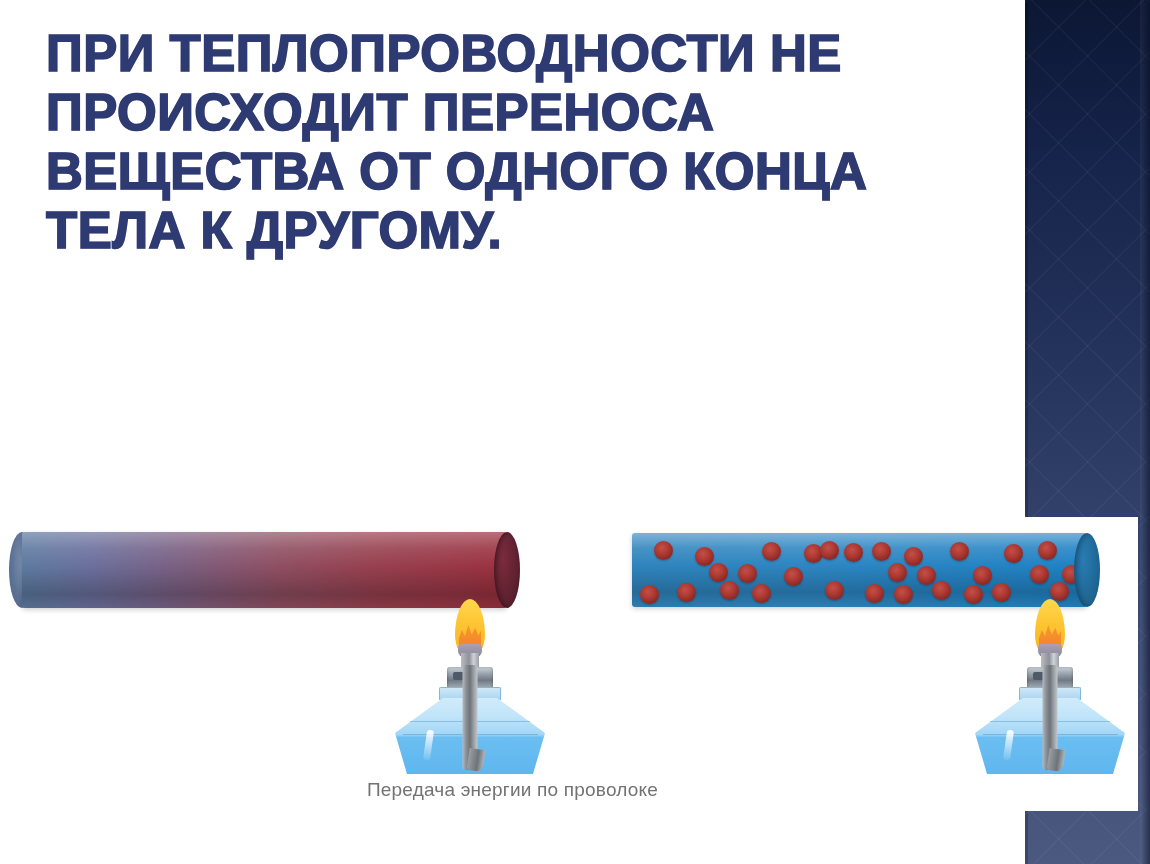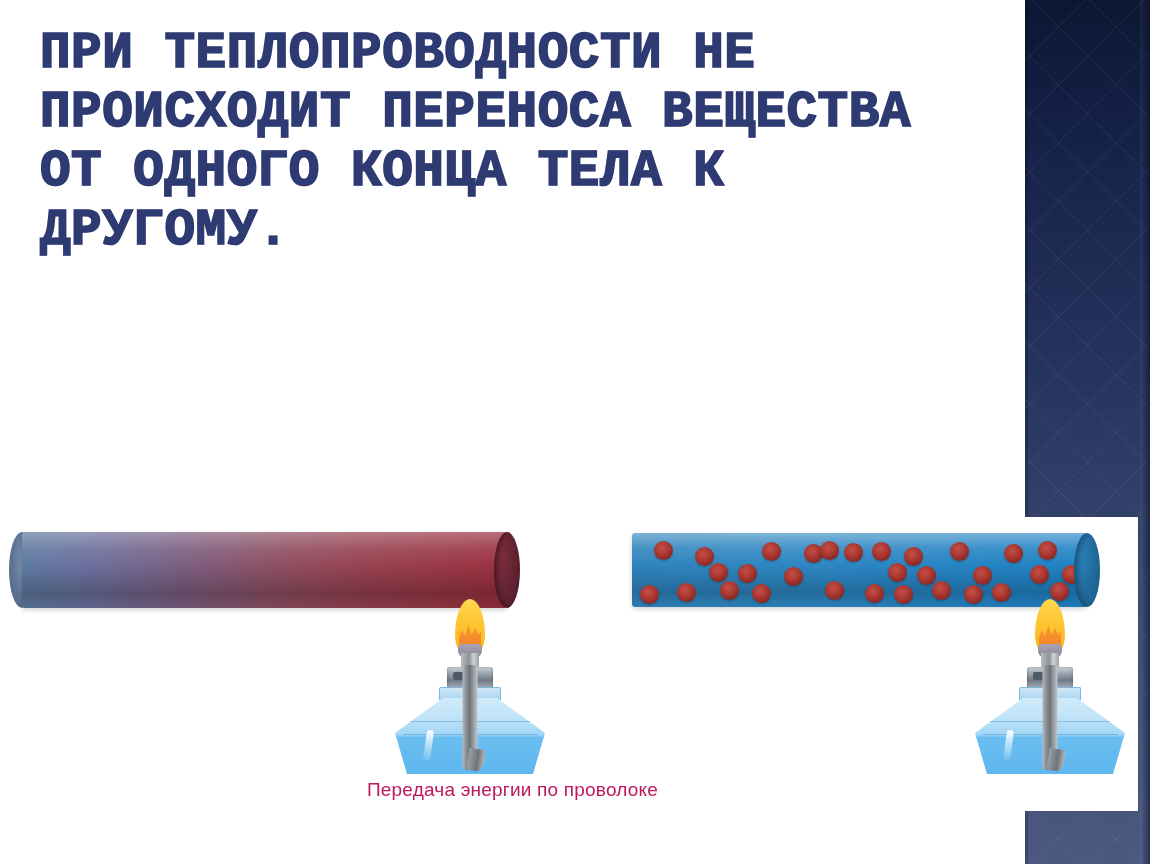--- a/index.html
+++ b/index.html
@@ -42,23 +42,23 @@
     background:rgba(0,0,0,.18);
   }
   .right-band .edge-right{
     position:absolute;right:0;top:0;width:10px;height:100%;
     background:linear-gradient(90deg, rgba(255,255,255,.05), rgba(10,18,40,.55));
   }
 
   
   .title{
     position:absolute;
-    left:40px; top:24px;
+    left:46px; top:24px;
     width:900px;
-    font-family:Liberation Mono, monospace;
+    font-family:Liberation Sans, sans-serif;
     font-weight:700;
     font-size:51px;
     line-height:1.16;
     letter-spacing:0.5px;
     text-transform:uppercase;
     background:linear-gradient(180deg,
         #efeef6 0%,
         #d7d2e6 22%,
         #b7afd0 44%,
         #8e86b4 52%,
@@ -229,21 +229,21 @@
     transform:rotate(8deg);
   }
 
   
   .caption{
     position:absolute;
     left:0; top:779px; width:1025px;
     text-align:center;
     font-family:"Liberation Sans", sans-serif;
     font-size:19px;
-    color:#be185d;
+    color:#737373;
     letter-spacing:.2px;
   }
 </style>
 </head>
 <body>
 
 <div class="slide">
 
   <div class="right-band">
     <div class="edge-left"></div>

